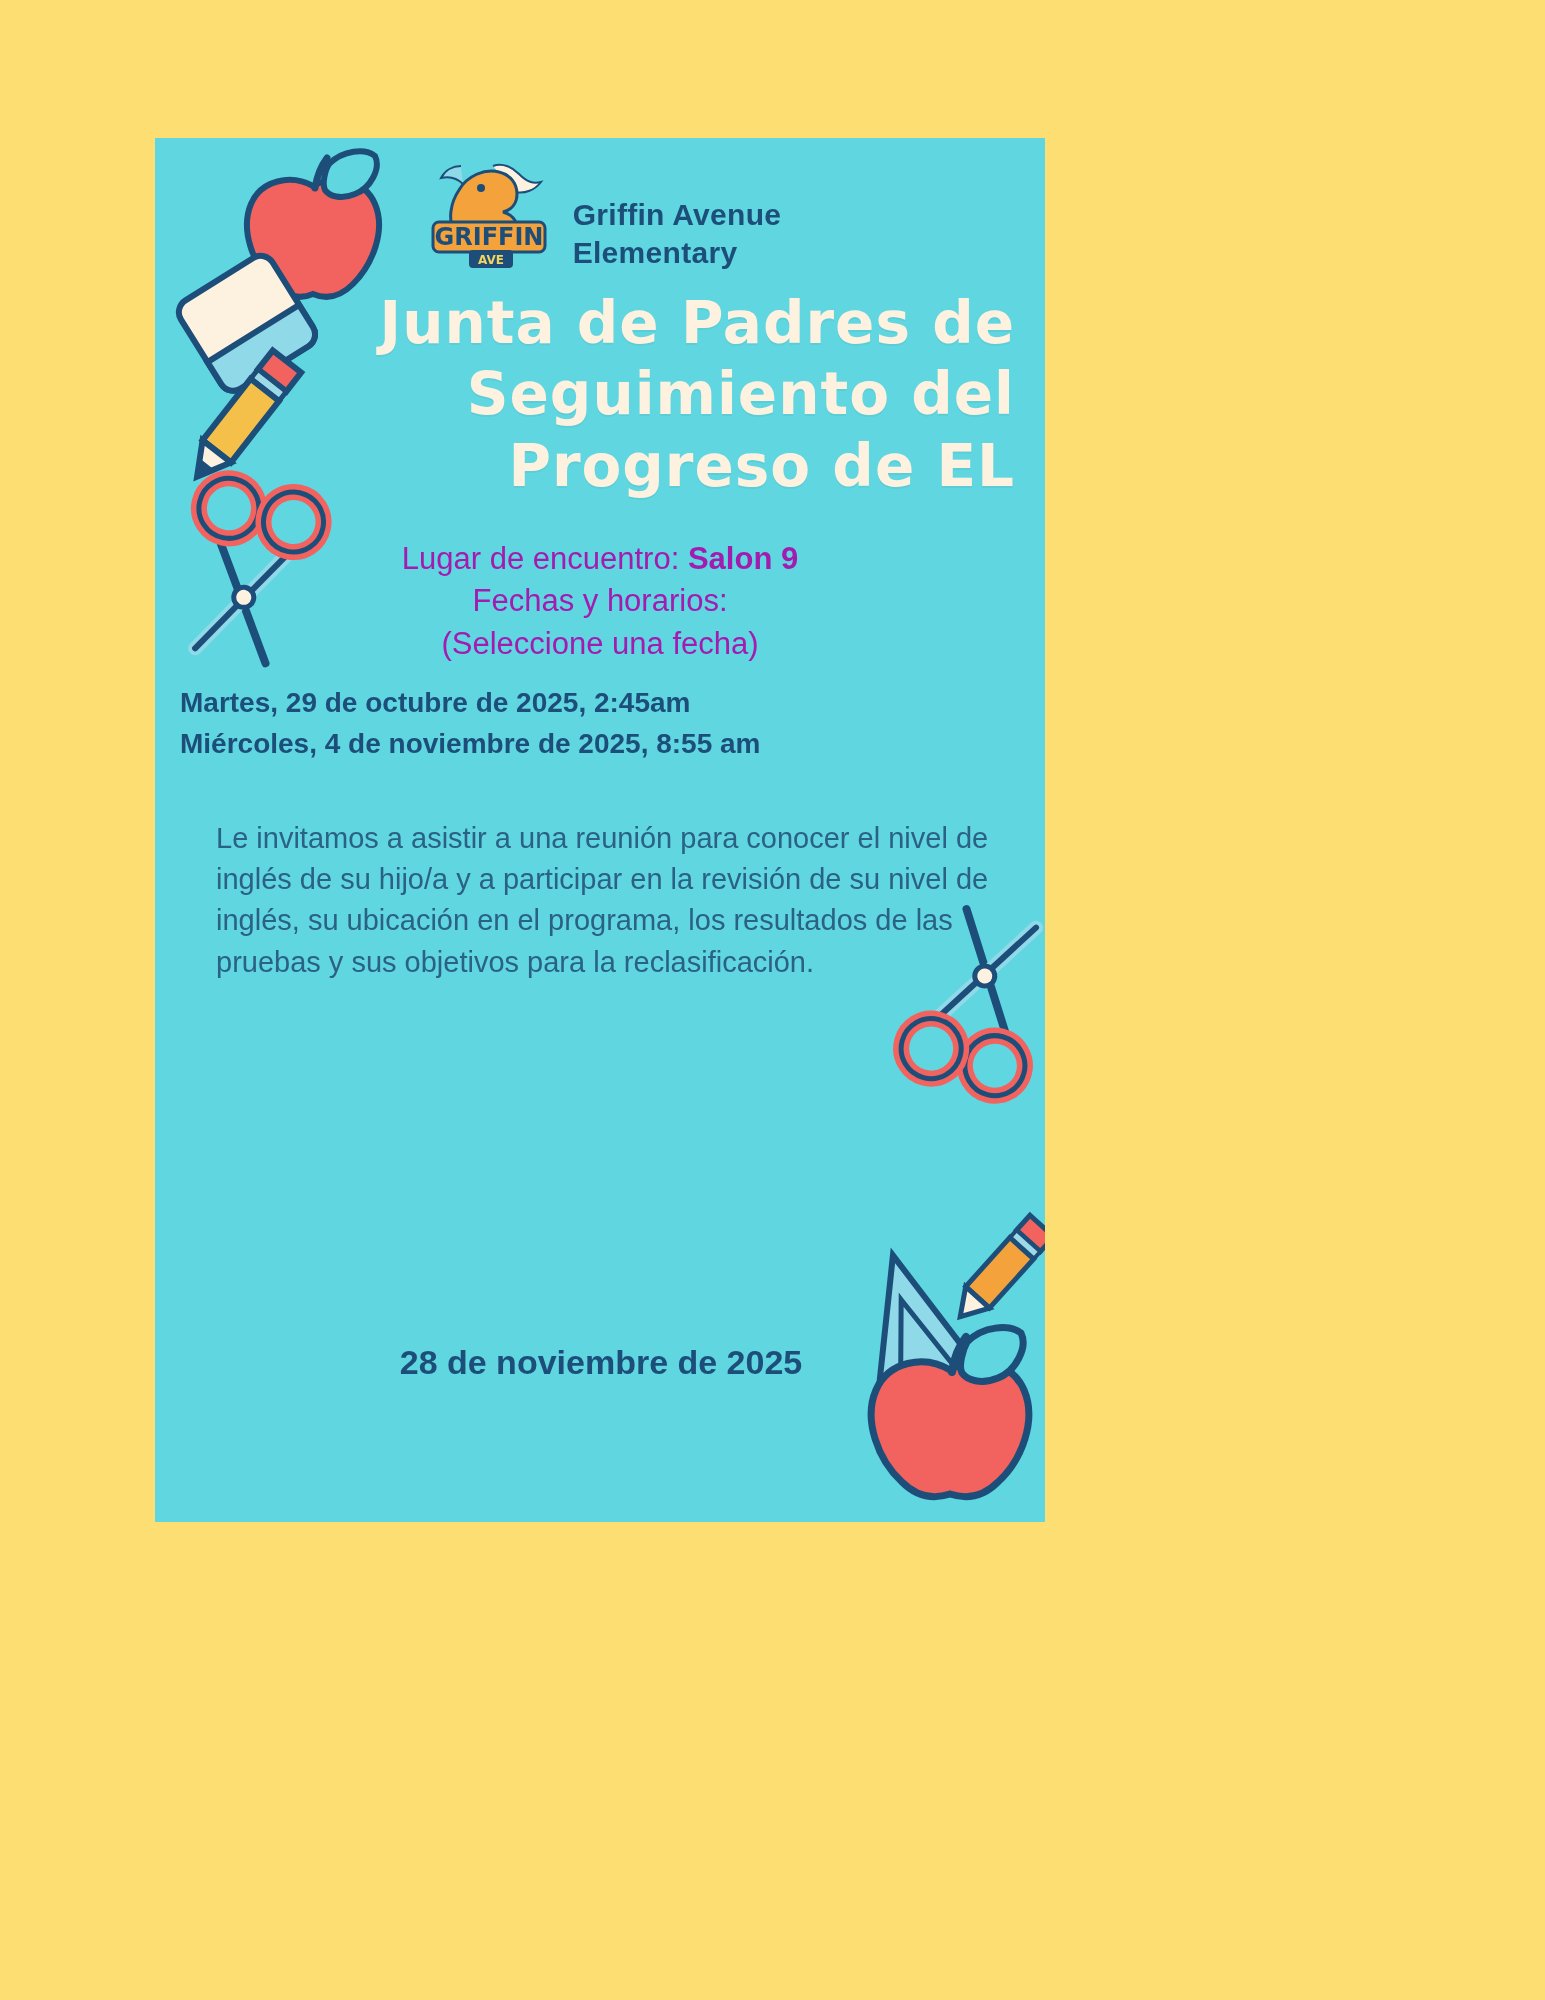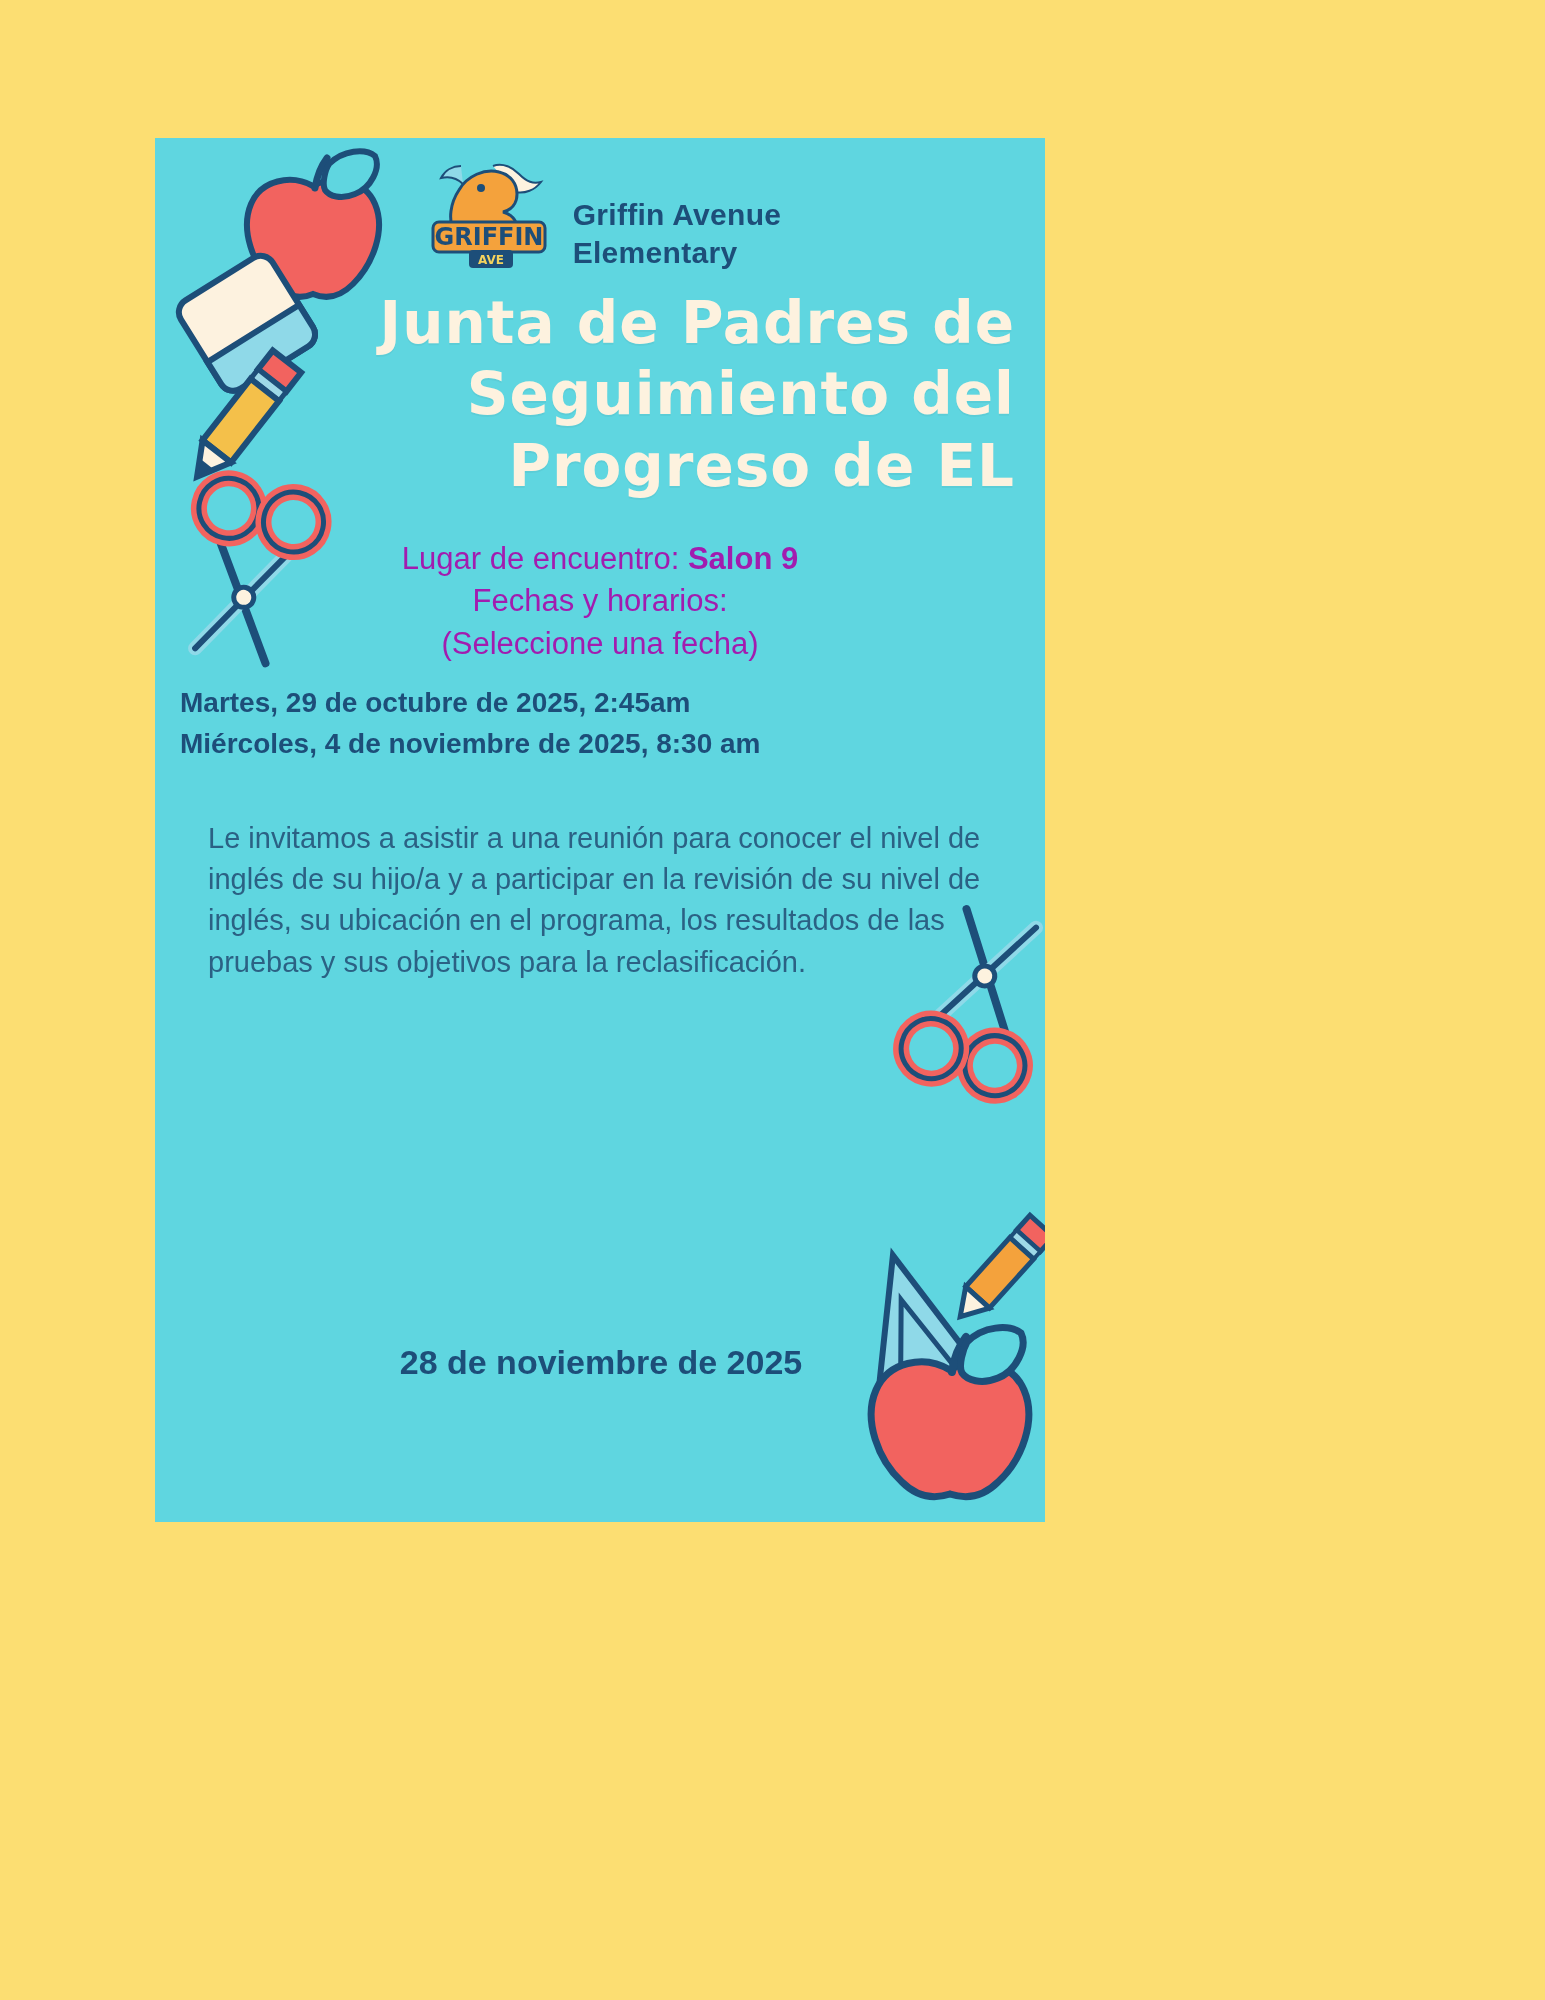--- a/index.html
+++ b/index.html
@@ -95,21 +95,21 @@
     text-align: left;
     color: #1D4E79;
     font-size: 28px;
     font-weight: bold;
     line-height: 1.45;
   }
 
   
   .para1 {
     position: absolute;
-    left: 53px;
+    left: 61px;
     top: 680px;
     width: 775px;
     color: #2B6184;
     font-size: 29px;
     line-height: 1.42;
   }
   .para2 {
     position: absolute;
     left: 57px;
     top: 915px;
@@ -248,20 +248,20 @@
       <div>
         <span>Lugar de encuentro:</span>
         <b>Salon 9</b>
       </div>
       <div>Fechas y horarios:</div>
       <div>(Seleccione una fecha)</div>
     </div>
 
     <div class="dates">
       <div>Martes, 29 de octubre de 2025, 2:45am</div>
-      <div>Miércoles, 4 de noviembre de 2025, 8:30 am</div>
+      <div>Miércoles, 4 de noviembre de 2025, 8:55 am</div>
     </div>
 
     <div class="para1">Le invitamos a asistir a una reunión para conocer el nivel de inglés de su hijo/a y a participar en la revisión de su nivel de inglés, su ubicación en el programa, los resultados de las pruebas y sus objetivos para la reclasificación.</div>
     <div class="deadline">28 de noviembre de 2025</div>
 
   </div>
 </div>
 
 </body></html>

